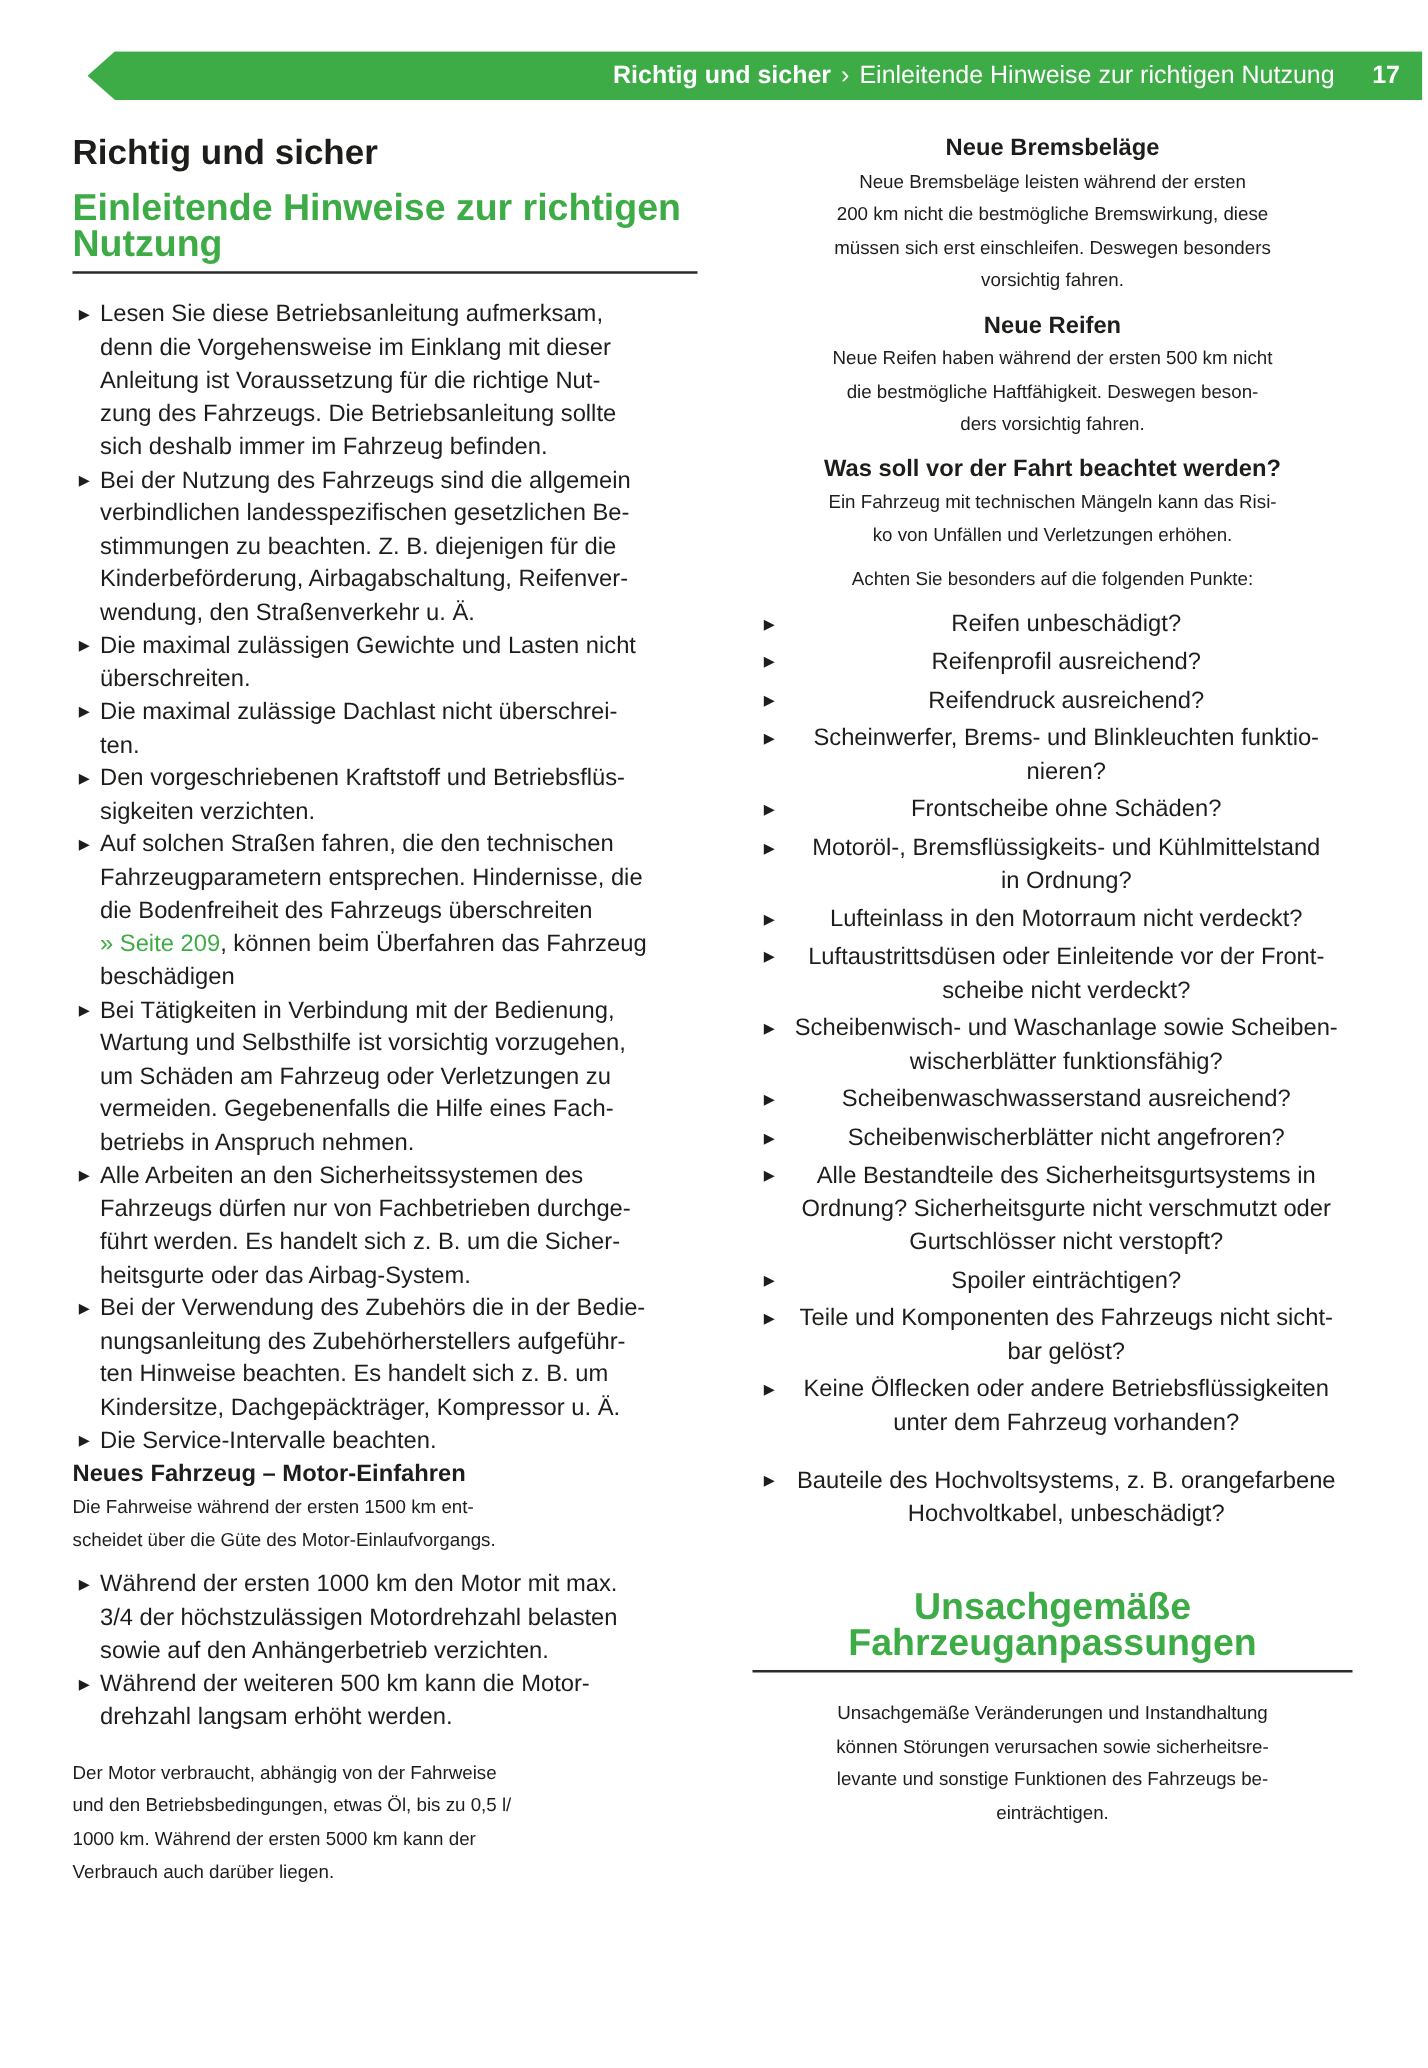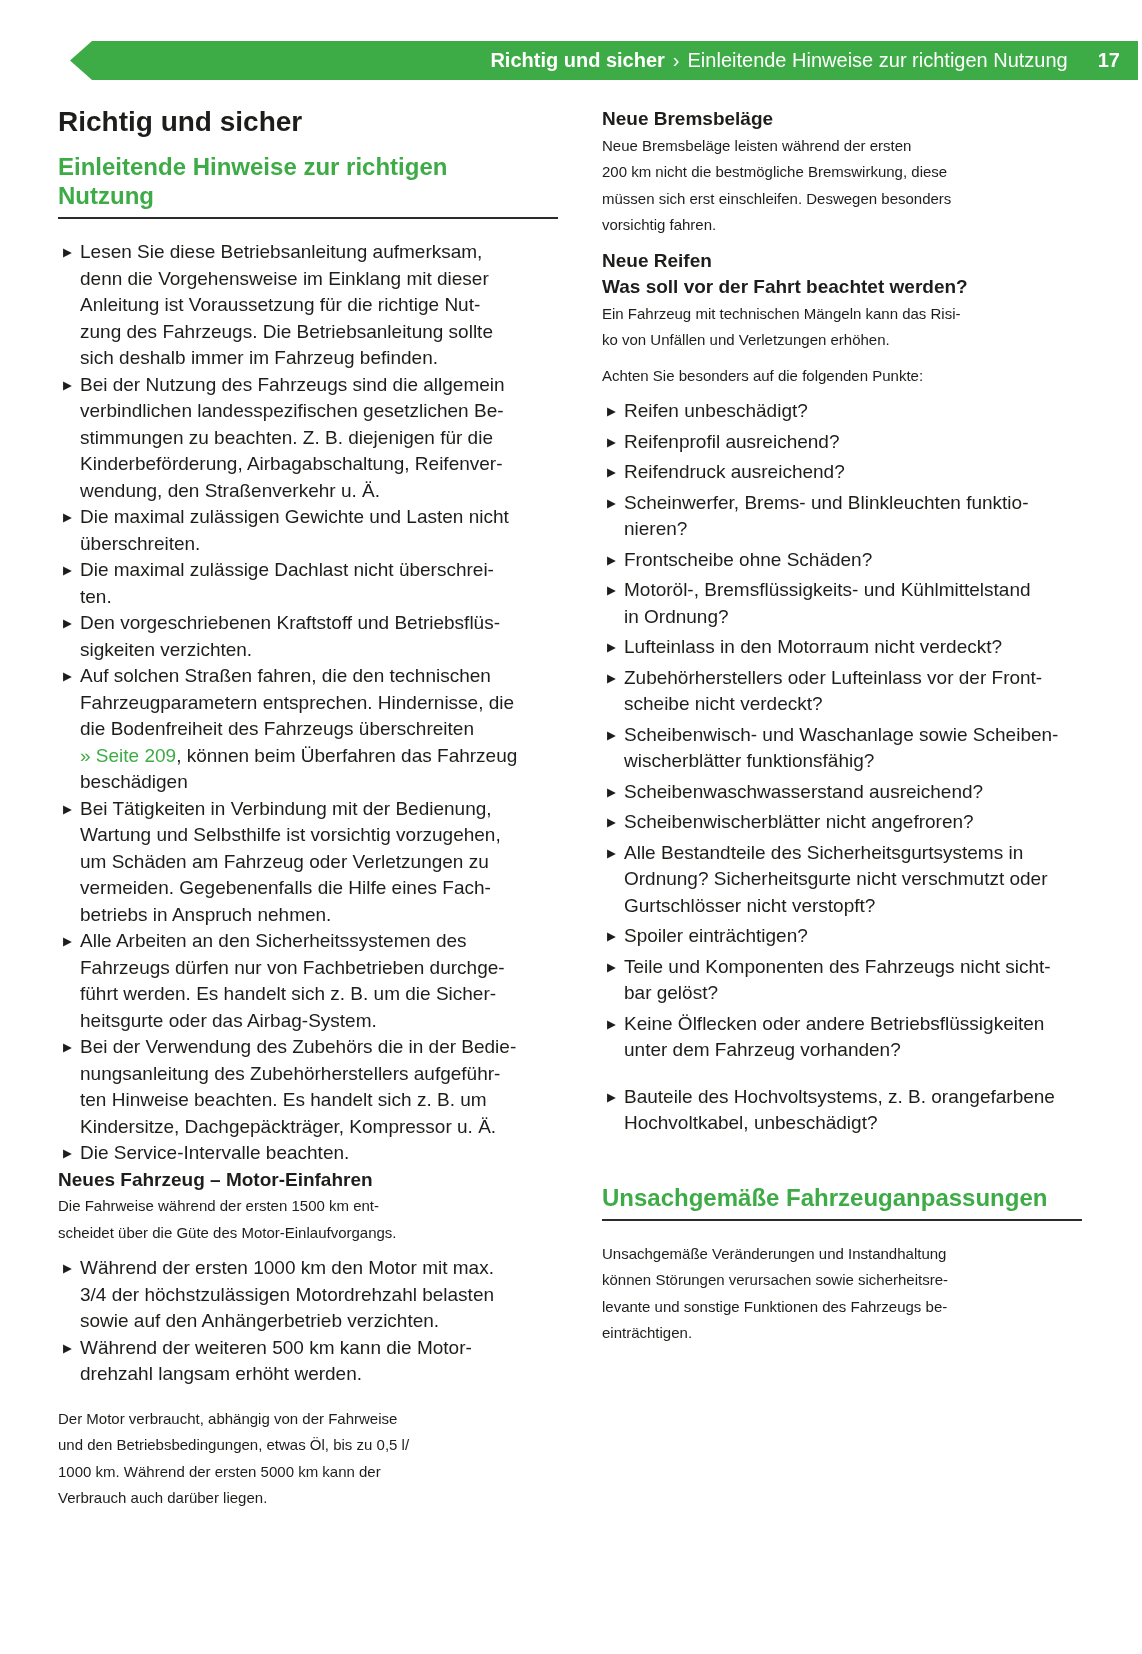--- a/index.html
+++ b/index.html
@@ -17,25 +17,25 @@
     padding-right:18px; box-sizing:border-box;
     clip-path: polygon(34px 0, 100% 0, 100% 100%, 34px 100%, 12px 50%);
     font-size:20px; white-space:nowrap;
   }
   .crumb-bold { font-weight:bold; }
   .crumb-sep  { margin:0 8px; }
   .banner-page { font-weight:bold; margin-left:30px; }
 
   .cols { display:flex; margin-left:58px; margin-top:26px; }
   .col-left  { width:500px; margin-right:44px; flex:0 0 auto; }
-  .col-right { width:480px; flex:0 0 auto; }
+  .col-right { width:480px; flex:0 0 auto;text-align:center; }
 
   h1 { font-size:28px; font-weight:bold; margin:0 0 14px 0; line-height:32px; }
   .green-heading {
-    color:var(--green); font-size:24px; font-weight:bold; line-height:29px;
+    color:var(--green); font-size:30px; font-weight:bold; line-height:29px;
     margin:0 0 20px 0; padding-bottom:7px; border-bottom:2px solid var(--rule);
     white-space:pre-line;
   }
   h3 { font-size:19px; font-weight:bold; margin:0; line-height:26.5px; }
   p  { font-size:15px; line-height:26.5px; margin:0 0 9px 0; white-space:pre-line; }
 
   ul.bullets { list-style:none; margin:0; padding:0; font-size:19px; line-height:26.5px; }
   .bullets li { display:flex; align-items:flex-start; padding-left:5px; }
   .bullets-spaced li { margin-bottom:4px; }
   .tri {
@@ -166,20 +166,23 @@
     </div>
 
     <div class="col-right">
       <h3>Neue Bremsbeläge</h3>
       <p>Neue Bremsbeläge leisten während der ersten
 200 km nicht die bestmögliche Bremswirkung, diese
 müssen sich erst einschleifen. Deswegen besonders
 vorsichtig fahren.</p>
 
       <h3 class="mt-sub-s">Neue Reifen</h3>
+      <p>Neue Reifen haben während der ersten 500 km nicht
+die bestmögliche Haftfähigkeit. Deswegen beson-
+ders vorsichtig fahren.</p>
 
 
       <h3>Was soll vor der Fahrt beachtet werden?</h3>
       <p>Ein Fahrzeug mit technischen Mängeln kann das Risi-
 ko von Unfällen und Verletzungen erhöhen.</p>
       <p>Achten Sie besonders auf die folgenden Punkte:</p>
 
       <ul class="bullets bullets-spaced mt-list">
         <li>
             <span class="tri">▶</span>
@@ -206,21 +209,21 @@
             <span class="tri">▶</span>
             <span class="btxt">Motoröl-, Bremsflüssigkeits- und Kühlmittelstand
 in Ordnung?</span>
           </li>
         <li>
             <span class="tri">▶</span>
             <span class="btxt">Lufteinlass in den Motorraum nicht verdeckt?</span>
           </li>
         <li>
             <span class="tri">▶</span>
-            <span class="btxt">Zubehörherstellers oder Lufteinlass vor der Front-
+            <span class="btxt">Luftaustrittsdüsen oder Einleitende vor der Front-
 scheibe nicht verdeckt?</span>
           </li>
         <li>
             <span class="tri">▶</span>
             <span class="btxt">Scheibenwisch- und Waschanlage sowie Scheiben-
 wischerblätter funktionsfähig?</span>
           </li>
         <li>
             <span class="tri">▶</span>
             <span class="btxt">Scheibenwaschwasserstand ausreichend?</span>

